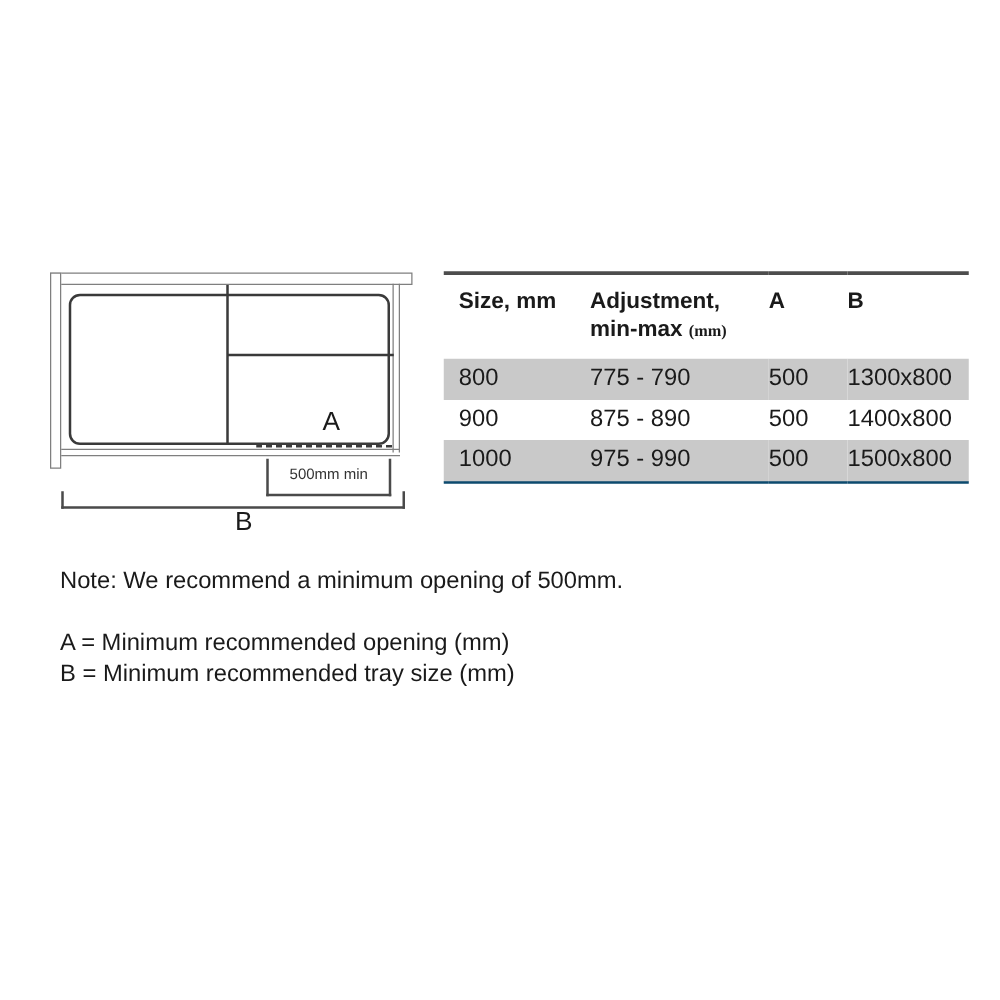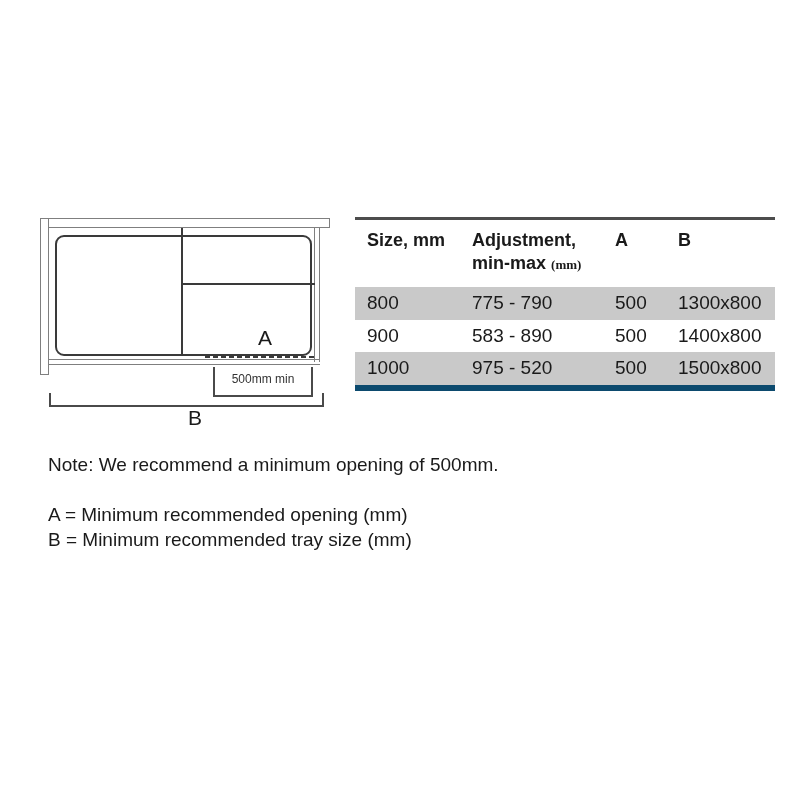--- a/index.html
+++ b/index.html
@@ -26,21 +26,21 @@
   .t500r{left:311px;top:367px;width:2px;height:30px;}
   .l500{left:213px;top:395px;width:100px;height:2px;background:#4a4a4a;}
   .txt500{left:210px;top:371px;width:106px;text-align:center;font-size:12px;line-height:17px;color:#333;}
   .lB{left:49px;top:405px;width:275px;height:2px;background:#4a4a4a;}
   .tBl{left:49px;top:393px;width:2px;height:14px;}
   .tBr{left:322px;top:393px;width:2px;height:14px;}
 
   
   .dim-table{left:355px;top:217px;width:420px;}
   table.spec{border-collapse:collapse;width:420px;table-layout:fixed;
-    border-top:3px solid #4d4d4d;border-bottom:6px solid #0c4a6e;}
+    border-top:3px solid #4d4d4d;border-bottom:2px solid #0c4a6e;}
   table.spec col.c1{width:117px;} table.spec col.c2{width:143px;}
   table.spec col.c3{width:63px;}  table.spec col.c4{width:97px;}
   table.spec th{font-size:18px;font-weight:bold;text-align:left;vertical-align:top;
     padding:9px 0 0 0;height:58px;line-height:23px;}
   table.spec th:first-child, table.spec td:first-child{padding-left:12px;}
   table.spec td{font-size:19px;text-align:left;vertical-align:middle;height:32.5px;padding:0;}
   tr.shaded td{background:#c9c9c9;}
   .unit{font-size:13px;font-weight:bold;font-family:Liberation Serif, serif;}
 
   
@@ -98,27 +98,27 @@
       </thead>
       <tbody>
         <tr class="shaded">
           <td>800</td>
           <td>775 - 790</td>
           <td>500</td>
           <td>1300x800</td>
         </tr>
         <tr>
           <td>900</td>
-          <td>583 - 890</td>
+          <td>875 - 890</td>
           <td>500</td>
           <td>1400x800</td>
         </tr>
         <tr class="shaded">
           <td>1000</td>
-          <td>975 - 520</td>
+          <td>975 - 990</td>
           <td>500</td>
           <td>1500x800</td>
         </tr>
       </tbody>
     </table>
   </div>
 
   <div class="abs note-line">Note: We recommend a minimum opening of 500mm.</div>
   <div class="abs legend-b">B = Minimum recommended tray size (mm)</div>
   <div class="abs legend-a">A = Minimum recommended opening (mm)</div>

